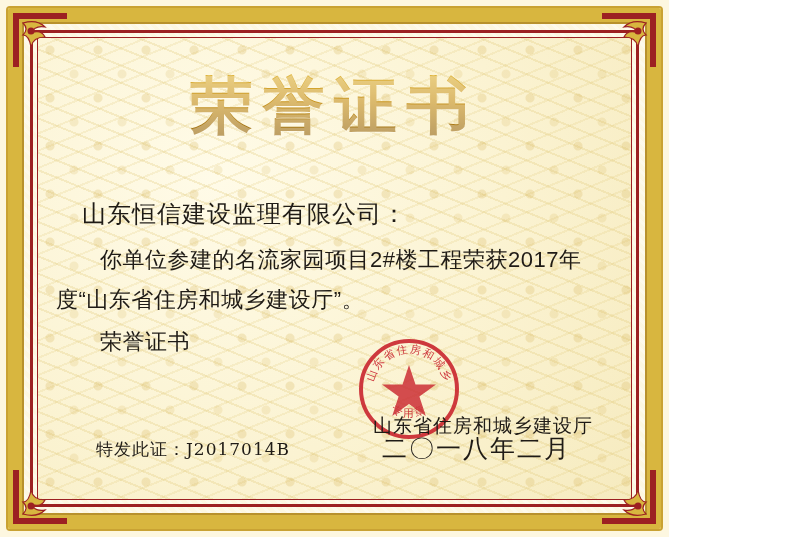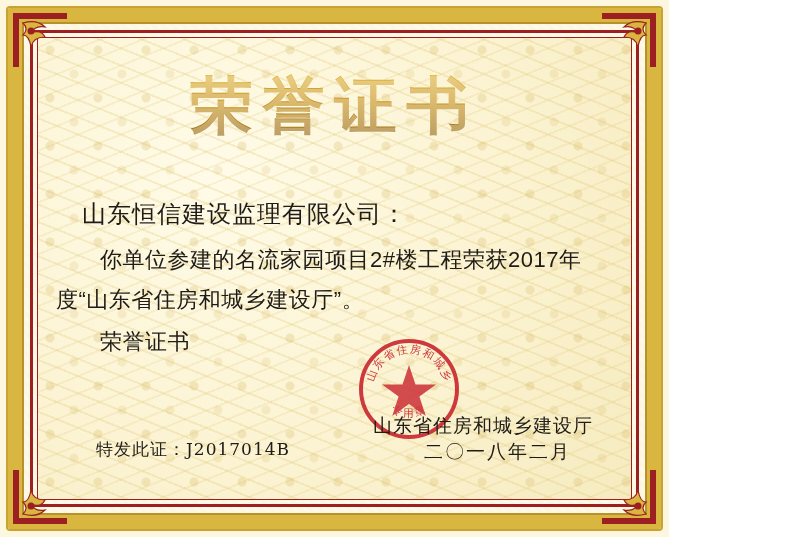--- a/index.html
+++ b/index.html
@@ -180,21 +180,21 @@
     font-family: "DejaVu Serif", serif;
     font-size: 19px;
     color: #1f1b16;
     letter-spacing: 1px;
   }
   .issue-date {
     position: absolute;
     right: 42px;
     bottom: 0px;
     font-family: "DejaVu Serif", serif;
-    font-size: 19px;
+    font-size: 25px;
     color: #1f1b16;
     letter-spacing: 2px;
   }
 
   
   .seal {
     position: absolute;
     right: 150px;
     bottom: 22px;
     width: 108px;

